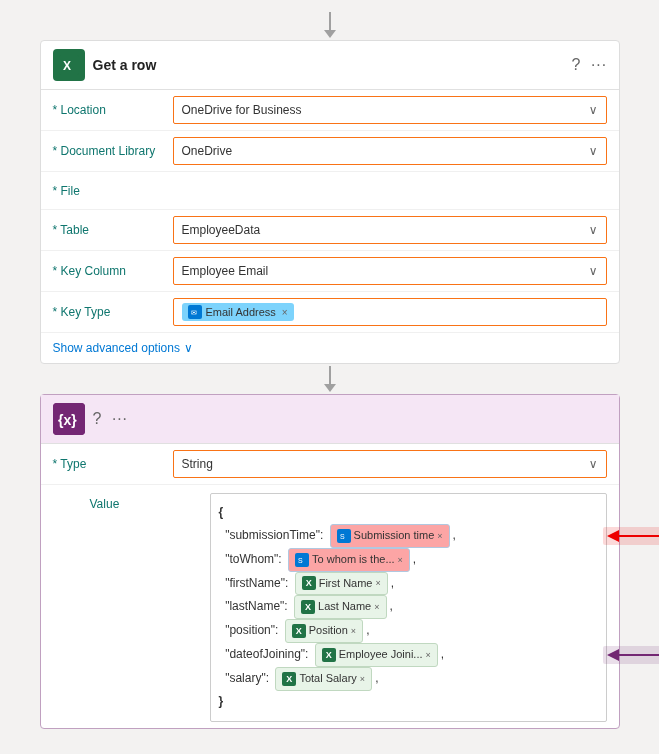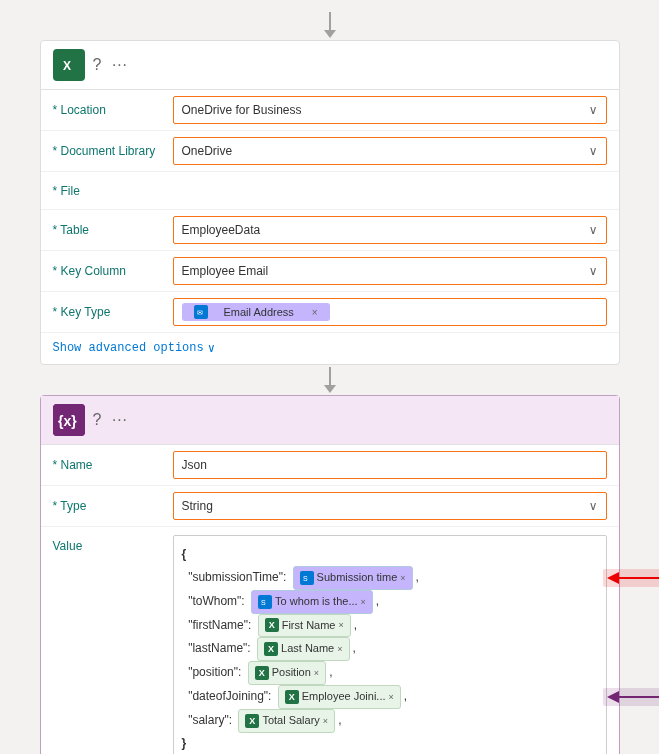--- a/index.html
+++ b/index.html
@@ -119,26 +119,26 @@
       align-items: center;
       justify-content: space-between;
     }
     .file-icon {
       color: #0072C6;
       font-size: 14px;
     }
     .tag-chip {
       display: inline-flex;
       align-items: center;
-      background: #c4b5fd;
+      background: #7dd3fc;
       border-radius: 3px;
-      padding: 2px 12px;
+      padding: 2px 6px;
       font-size: 11px;
       color: #333;
-      gap: 16px;
+      gap: 4px;
     }
     .tag-chip .chip-icon {
       width: 14px;
       height: 14px;
       border-radius: 2px;
       background: #217346;
       display: inline-flex;
       align-items: center;
       justify-content: center;
     }
@@ -152,21 +152,20 @@
       margin-left: 2px;
     }
     .show-advanced {
       padding: 8px 12px;
       color: #0078d4;
       font-size: 12px;
       cursor: pointer;
       display: flex;
       align-items: flex-start;
       gap: 4px;
-      font-family: Liberation Mono, monospace;
     }
     
     .card-purple .card-header {
       background: #f5e6f5;
     }
     .card-purple {
       border-color: #c0a0c0;
     }
     .json-editor {
       border: 1px solid #ccc;
@@ -216,21 +215,21 @@
       font-weight: bold;
     }
     .excel-chip .chip-close {
       color: #666;
       font-size: 9px;
       cursor: pointer;
     }
     .submission-chip {
       display: inline-flex;
       align-items: center;
-      background: #c4b5fd;
+      background: #fca5a5;
       border: 1px solid #b0c8e0;
       border-radius: 3px;
       padding: 1px 6px;
       font-size: 11px;
       color: #333;
       gap: 3px;
       white-space: nowrap;
     }
     .submission-chip .s-icon {
       width: 14px;
@@ -261,20 +260,21 @@
   </div>
 
   <div class="card">
     <div class="card-header">
       <div class="card-header-icon icon-excel">
         <svg width="20" height="20" viewBox="0 0 20 20">
           <rect width="20" height="20" fill="#217346" rx="2"></rect>
           <text x="4" y="15" fill="white" font-size="12" font-weight="bold">X</text>
         </svg>
       </div>
+      <span class="card-header-title">Get a row</span>
       <div class="card-header-actions">
         <span class="header-help">?</span>
         <span class="header-more">···</span>
       </div>
     </div>
 
     <div class="form-row">
       <div class="form-label">* Location</div>
       <div class="form-control form-control-dropdown">
         <span>OneDrive for Business</span>
@@ -344,37 +344,31 @@
           <rect width="32" height="32" fill="#742774" rx="4"></rect>
           <text x="5" y="22" fill="white" font-size="14" font-weight="bold">{x}</text>
         </svg>
       </div>
       <div class="card-header-actions">
         <span class="header-help">?</span>
         <span class="header-more">···</span>
       </div>
     </div>
 
-    <div class="form-row">
-      <div class="form-label">* Name</div>
-      <div class="form-control">
-        <span>Json</span>
-      </div>
-    </div>
 
     <div class="form-row">
       <div class="form-label">* Type</div>
       <div class="form-control form-control-dropdown">
         <span>String</span>
         <span class="dropdown-arrow">∨</span>
       </div>
     </div>
 
     <div class="form-row" style="align-items:flex-start; padding-top:8px;">
-      <div class="form-label" style="padding-top:4px;">Value</div>
+      <div class="form-label" style="padding-top:4px;margin-left:37px;">Value</div>
       <div style="flex:1; position:relative;">
         <div class="json-editor">
 
           <div class="json-line">
             <span class="json-brace">{</span>
           </div>
 
           <div class="json-line annotation-row" style="position:relative;">
             <span class="json-key">&nbsp;&nbsp;"submissionTime":&nbsp;</span>
             <span class="submission-chip">

